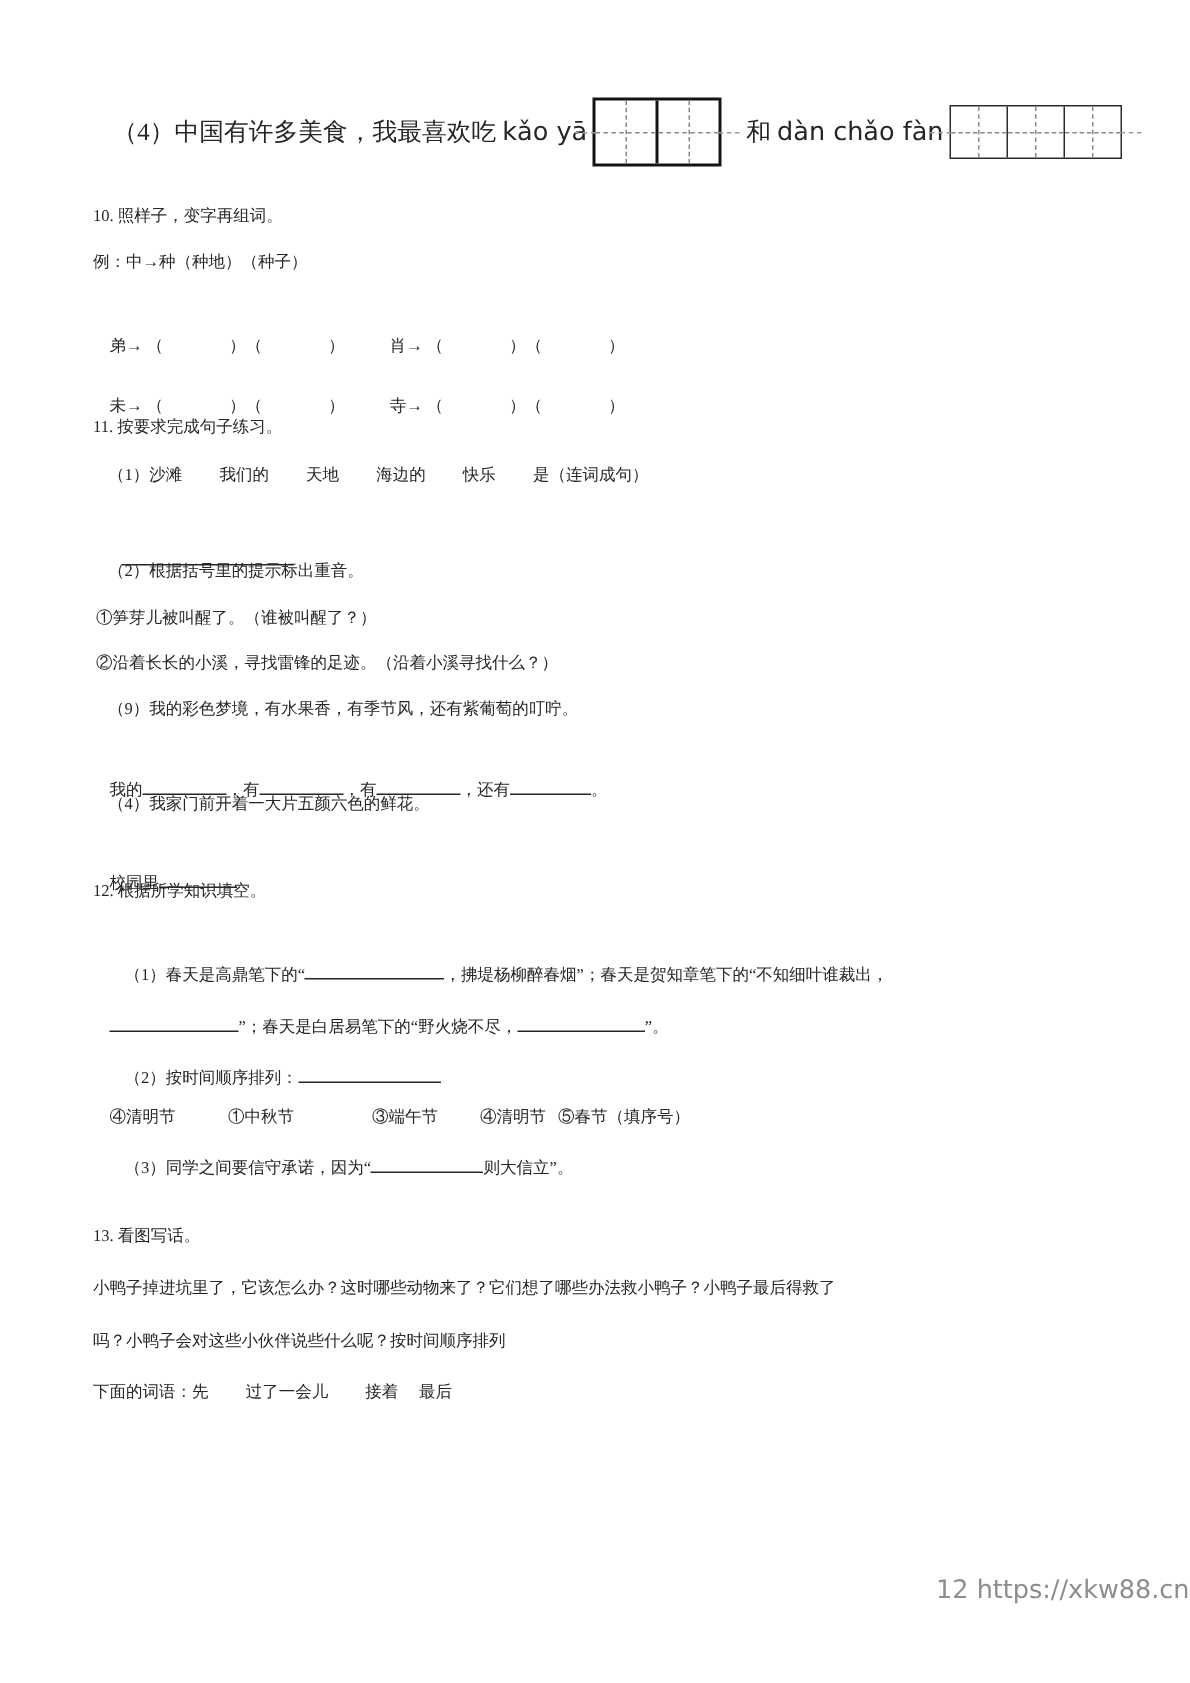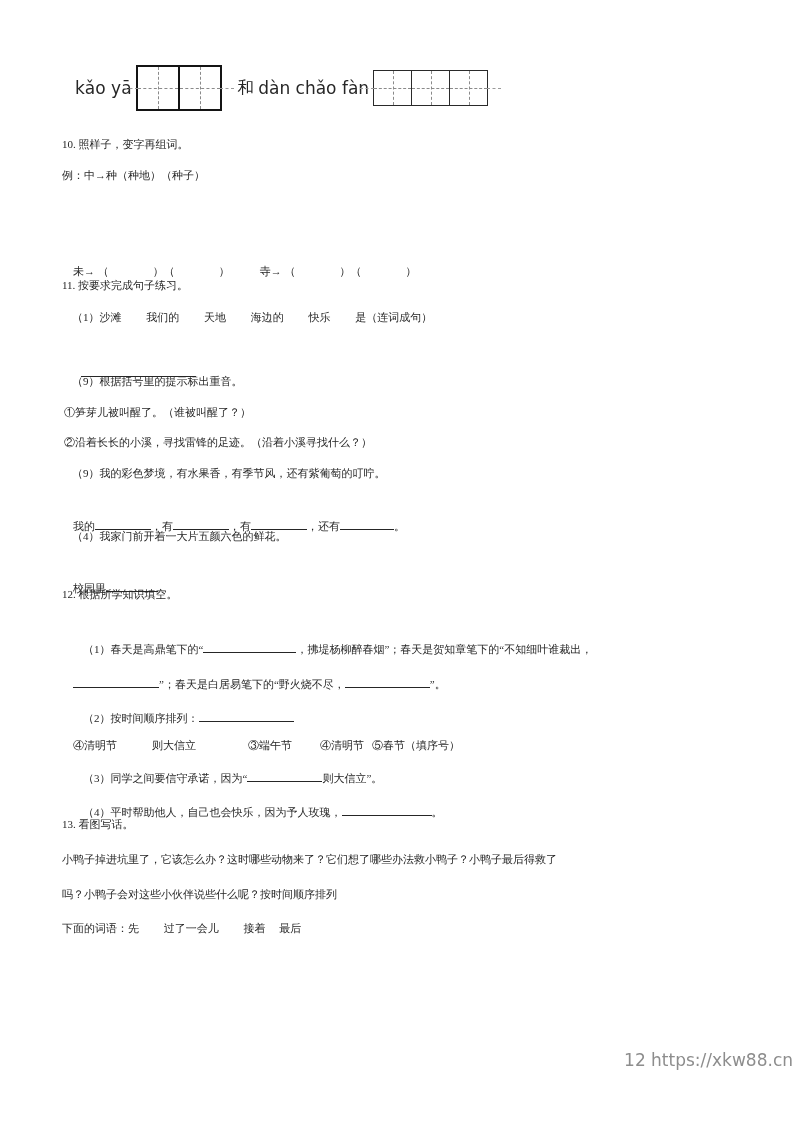--- a/index.html
+++ b/index.html
@@ -80,35 +80,38 @@
     font-size:17px;
     color:#8d8d8d;
   }
 </style>
 </head>
 <body>
 
 <div class="page">
 
   <div class="line-grid">
-    <span class="pinyin">kǎo yā</span><span class="char-grid grid1"><span class="cell"></span><span class="cell"></span></span><span>和 </span><span class="pinyin">dàn chǎo fàn</span><span class="char-grid grid2"><span class="cell"></span><span class="cell"></span><span class="cell"></span></span>
+    <span>（4）中国有许多美食，我最喜欢吃 </span><span class="pinyin">kǎo yā</span><span class="char-grid grid1"><span class="cell"></span><span class="cell"></span></span><span>和 </span><span class="pinyin">dàn chǎo fàn</span><span class="char-grid grid2"><span class="cell"></span><span class="cell"></span><span class="cell"></span></span>
   </div>
 
   <div class="line" style="top:133px">10. 照样子，变字再组词。</div>
   <div class="line" style="top:164px">例：中→种（种地）（种子）</div>
+  <div class="line wrow" style="top:198px">
+    <span>弟→ （　　　　）（　　　　）</span><span>肖→ （　　　　）（　　　　）</span>
+  </div>
   <div class="line wrow" style="top:238px">
     <span>未→ （　　　　）（　　　　）</span><span>寺→ （　　　　）（　　　　）</span>
   </div>
 
   <div class="line" style="top:274px">11. 按要求完成句子练习。</div>
   <div class="line ind" style="top:306px">（1）沙滩　　 我们的　　 天地　　 海边的　　 快乐　　 是（连词成句）</div>
   <div class="line" style="top:340px;left:70px">
     <span class="blank" style="width:115px"></span>
   </div>
-  <div class="line ind" style="top:370px">（9）根据括号里的提示标出重音。</div>
+  <div class="line ind" style="top:370px">（2）根据括号里的提示标出重音。</div>
   <div class="line" style="top:401px;left:64px">①笋芽儿被叫醒了。（谁被叫醒了？）</div>
   <div class="line" style="top:431px;left:64px">②沿着长长的小溪，寻找雷锋的足迹。（沿着小溪寻找什么？）</div>
   <div class="line ind" style="top:462px">（9）我的彩色梦境，有水果香，有季节风，还有紫葡萄的叮咛。</div>
   <div class="line" style="top:493px">
     <span>我的</span><span class="blank" style="width:56px"></span><span>，有</span><span class="blank" style="width:56px"></span><span>，有</span><span class="blank" style="width:56px"></span><span>，还有</span><span class="blank" style="width:54px"></span><span>。</span>
   </div>
   <div class="line ind" style="top:525px">（4）我家门前开着一大片五颜六色的鲜花。</div>
   <div class="line" style="top:555px">
     <span>校园里</span><span class="blank" style="width:52px"></span>
   </div>
@@ -117,27 +120,24 @@
   <div class="line ind" style="top:616px">
     <span>（1）春天是高鼎笔下的“</span><span class="blank" style="width:93px"></span><span>，拂堤杨柳醉春烟”；春天是贺知章笔下的“不知细叶谁裁出，</span>
   </div>
   <div class="line" style="top:651px">
     <span class="blank" style="width:86px"></span><span>”；春天是白居易笔下的“野火烧不尽，</span><span class="blank" style="width:85px"></span><span>”。</span>
   </div>
   <div class="line ind" style="top:685px">
     <span>（2）按时间顺序排列：</span><span class="blank" style="width:95px"></span>
   </div>
   <div class="line opts" style="top:712px">
-    <span>④清明节</span><span>则大信立</span><span>③端午节</span><span>④清明节</span><span>⑤春节（填序号）</span>
+    <span>④清明节</span><span>①中秋节</span><span>③端午节</span><span>④清明节</span><span>⑤春节（填序号）</span>
   </div>
   <div class="line ind" style="top:745px">
     <span>（3）同学之间要信守承诺，因为“</span><span class="blank" style="width:75px"></span><span>则大信立”。</span>
-  </div>
-  <div class="line ind" style="top:779px">
-    <span>（4）平时帮助他人，自己也会快乐，因为予人玫瑰，</span><span class="blank" style="width:90px"></span><span>。</span>
   </div>
 
   <div class="line" style="top:813px">13. 看图写话。</div>
   <div class="line" style="top:848px">小鸭子掉进坑里了，它该怎么办？这时哪些动物来了？它们想了哪些办法救小鸭子？小鸭子最后得救了</div>
   <div class="line" style="top:883px">吗？小鸭子会对这些小伙伴说些什么呢？按时间顺序排列</div>
   <div class="line" style="top:917px">下面的词语：先　　 过了一会儿　　 接着　 最后</div>
 
   <div class="footer">
     <span>12 https://xkw88.cn</span>
   </div>

